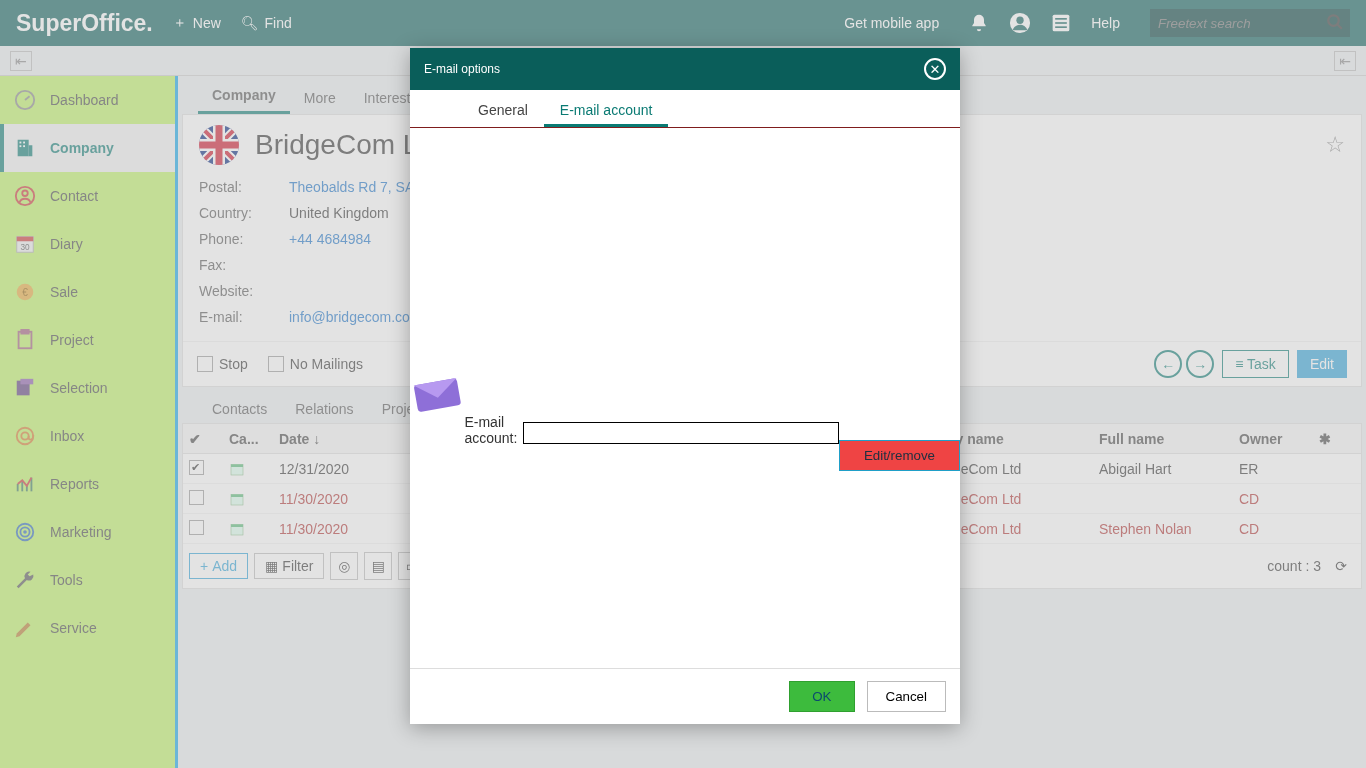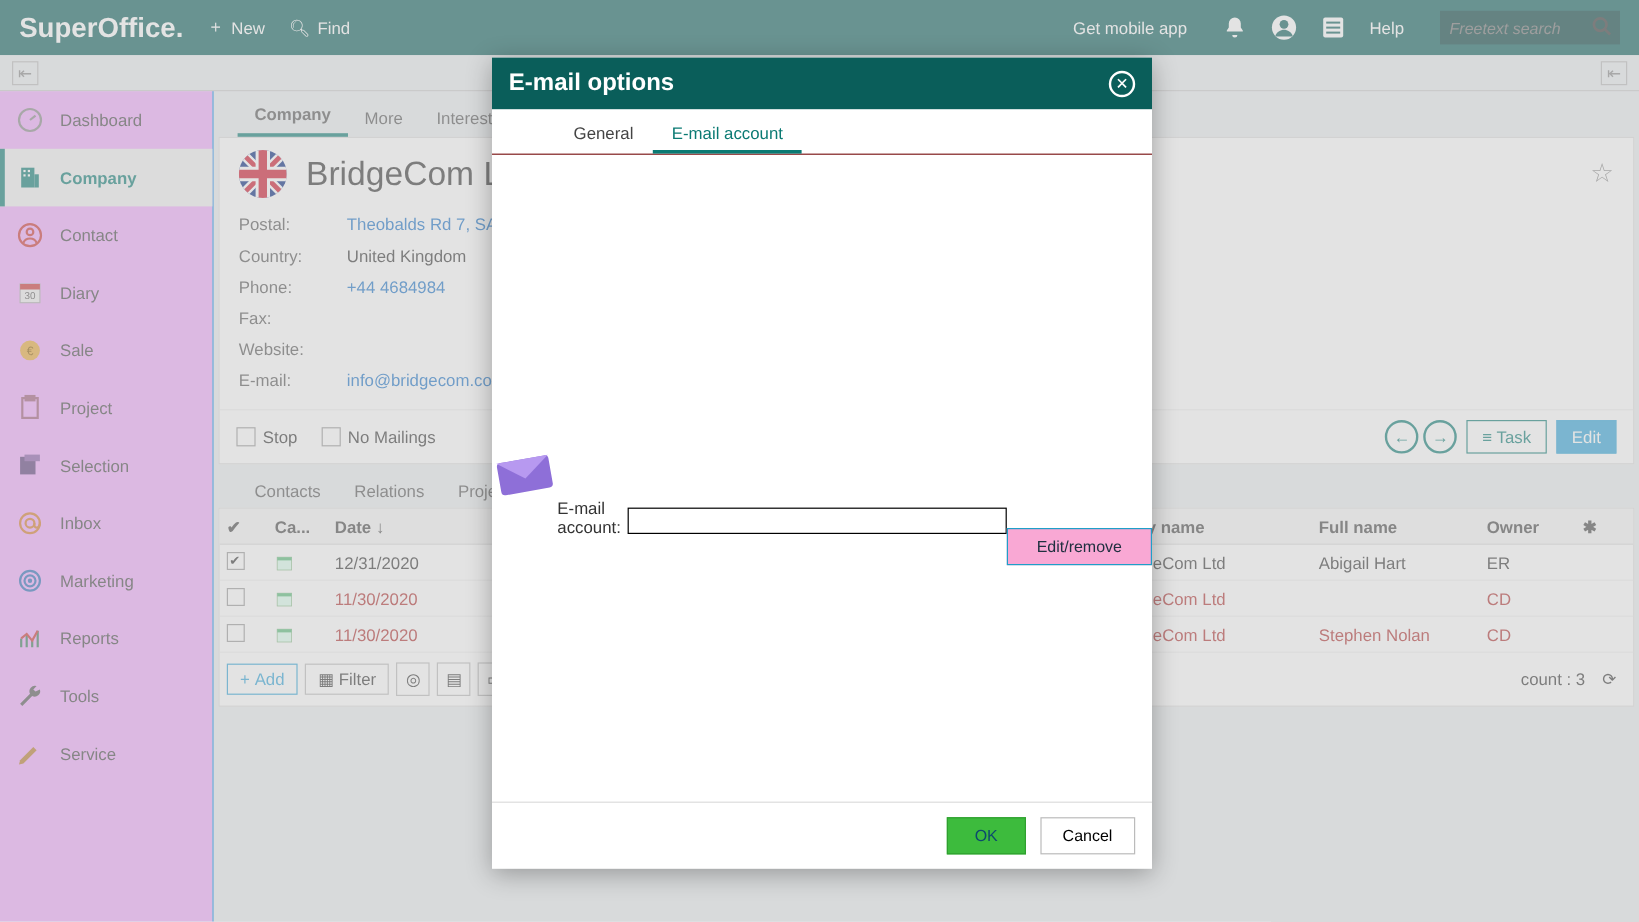--- a/index.html
+++ b/index.html
@@ -5,31 +5,31 @@
   * { box-sizing: border-box; margin: 0; padding: 0; font-family: "Segoe UI", Arial, sans-serif; }
   body { width: 1366px; height: 768px; overflow: hidden; background: #e8ecef; position: relative; font-size: 14px; color: #333; }
 
   
   .topbar { height: 46px; background: #0a5e5a; color: #fff; display: flex; align-items: center; padding: 0 16px; }
   .logo { font-size: 23px; font-weight: 600; margin-right: 20px; }
   .tb-item { display: inline-flex; align-items: center; margin-right: 20px; cursor: pointer; font-size: 14px; }
   .tb-item span.ic { margin-right: 6px; }
   .tb-spacer { flex: 1; }
   .tb-icon { margin: 0 10px; cursor: pointer; font-size:18px;}
-  .search-box { background: #033f3c; border: none; height: 28px; width: 150px; padding: 0 28px 0 8px; color: #ddd; font-style: italic; margin-left: 10px; }
+  .search-box { background: #033f3c; border: none; height: 28px; width: 200px; padding: 0 28px 0 8px; color: #ddd; font-style: italic; margin-left: 10px; }
   .search-wrap { position: relative; }
   .search-wrap .mag { position:absolute; right:6px; top:4px; color:#333;  }
 
   
   .substrip { height: 30px; background: #e8ecef; border-bottom:1px solid #ccc; display:flex; align-items:center; padding:0 10px; }
   .substrip .collapse-l { font-size:14px; color:#888; border:1px solid #bbb; padding:1px 4px;}
   .substrip .collapse-r { margin-left:auto; font-size:14px; color:#888; border:1px solid #bbb; padding:1px 4px;}
 
   
-  .leftnav { position: absolute; top: 76px; left: 0; width: 178px; bottom: 0; background: #f0abfc; border-right: 1px solid #0ea5e9; }
+  .leftnav { position: absolute; top: 76px; left: 0; width: 178px; bottom: 0; background: #bef264; border-right: 3px solid #0ea5e9; }
   .nav-item { display: flex; align-items: center; height: 48px; padding: 0 14px; cursor: pointer; color: #444; position:relative;}
   .nav-item.active { background: #f0f0f0; color: #0a7a73; font-weight: 600; }
   .nav-item.active::before { content:""; position:absolute; left:0; top:0; bottom:0; width:4px; background:#0a7a73;}
   .nav-ic { width: 22px; height: 22px; margin-right: 14px; display:inline-flex; align-items:center; justify-content:center;}
 
   
   .main { position: absolute; top: 76px; left: 178px; right: 0; bottom: 0; }
 
   .tabs { display: flex; align-items: flex-end; height: 38px; padding: 0 20px; }
   .tab { padding: 8px 14px; cursor: pointer; color: #555; }
@@ -67,30 +67,30 @@
   .footer { display:flex; align-items:center; padding:8px 6px; gap:6px;}
   .ft-btn { border:1px solid #bbb; background:#fff; padding:4px 10px; cursor:pointer; display:inline-flex; align-items:center; gap:4px;}
   .ft-btn.add { border-color:#2EA3D8; color:#2EA3D8;}
   .ft-ic { border:1px solid #bbb; width:28px; height:28px; display:inline-flex; align-items:center; justify-content:center; cursor:pointer; }
   .ft-spacer{flex:1;}
 
   
   .overlay { position:absolute; inset:0; background:rgba(200,200,200,0.5); }
   .modal { position:absolute; left:410px; top:48px; width:550px; height:676px; background:#fff; box-shadow:0 4px 20px rgba(0,0,0,.3); display:flex; flex-direction:column;}
   .modal-head { background:#0a5e5a; color:#fff; padding:10px 14px; display:flex; align-items:center;}
-  .modal-head h3{ font-weight:700; font-size:20px;}
+  .modal-head h3{ font-weight:400; font-size:12px;}
   .modal-close{ margin-left:auto; width:22px;height:22px;border:2px solid #fff;border-radius:50%; display:flex;align-items:center;justify-content:center; cursor:pointer; font-size:13px;}
   .modal-tabs{ display:flex; padding:6px 4px 0 52px; border-bottom:1px solid #7f1d1d;}
   .mtab{ padding:6px 16px; cursor:pointer; color:#444;}
   .mtab.active{ border-bottom:3px solid #0a7a73; color:#0a7a73;}
   .modal-body{ flex:1; display:flex; flex-direction:row; align-items:center; padding-top:70px;}
   .envelope{ width:90px; height:66px; margin-bottom:50px;}
   .m-label{ margin-bottom:6px;}
   .m-input{ width:516px; height:22px; border:1.5px solid #000; padding:0 4px;}
-  .m-edit{ margin-top:44px; background:#f9a8d4; border:1px solid #1f9fc8; color:#203040; padding:7px 24px; cursor:pointer;}
+  .m-edit{ margin-top:44px; background:#ef4444; border:1px solid #1f9fc8; color:#203040; padding:7px 24px; cursor:pointer;}
   .modal-foot{ border-top:1px solid #ddd; padding:12px 14px; display:flex; justify-content:flex-end; gap:12px;}
   .m-ok{ background:#3dbb3d; border:1px solid #2fa02f; color:#0c4a6e; padding:7px 22px; cursor:pointer;}
   .m-cancel{ background:#fff; border:1px solid #bbb; padding:7px 18px; cursor:pointer;}
 
   svg{display:block;}
 </style>
 </head>
 <body>
 
 <div class="topbar">
@@ -217,39 +217,39 @@
         <svg width="22" height="22" viewBox="0 0 24 24" fill="none" stroke="#d67a2a" stroke-width="2">
           <circle cx="12" cy="12" r="9"></circle>
           <circle cx="12" cy="12" r="4"></circle>
           <path d="M16 12v2c0 1 1 2 2 2s3-1 3-5"></path>
         </svg>
       </span>
     <span>Inbox</span>
   </div>
   <div class="nav-item">
     <span class="nav-ic">
-        <svg width="22" height="22" viewBox="0 0 24 24" fill="none" stroke="#2a6ab8" stroke-width="2">
-          <circle cx="12" cy="12" r="9"></circle>
-          <circle cx="12" cy="12" r="5"></circle>
-          <circle cx="12" cy="12" r="1" fill="#2a6ab8"></circle>
-        </svg>
-      </span>
-    <span>Marketing</span>
-  </div>
-  <div class="nav-item">
-    <span class="nav-ic">
         <svg width="22" height="22" viewBox="0 0 24 24" stroke="#3a7a5a" stroke-width="2">
           <line x1="4" y1="20" x2="4" y2="12"></line>
           <line x1="9" y1="20" x2="9" y2="8"></line>
           <line x1="14" y1="20" x2="14" y2="14"></line>
           <line x1="19" y1="20" x2="19" y2="5"></line>
           <polyline points="4,12 9,8 14,14 19,5" fill="none" stroke="#c33"></polyline>
         </svg>
       </span>
     <span>Reports</span>
+  </div>
+  <div class="nav-item">
+    <span class="nav-ic">
+        <svg width="22" height="22" viewBox="0 0 24 24" fill="none" stroke="#2a6ab8" stroke-width="2">
+          <circle cx="12" cy="12" r="9"></circle>
+          <circle cx="12" cy="12" r="5"></circle>
+          <circle cx="12" cy="12" r="1" fill="#2a6ab8"></circle>
+        </svg>
+      </span>
+    <span>Marketing</span>
   </div>
   <div class="nav-item">
     <span class="nav-ic">
         <svg width="22" height="22" viewBox="0 0 24 24" fill="#555">
           <path d="M21 6a5 5 0 01-7 6L5 21l-2-2 9-9a5 5 0 016-7l-3 3 2 2z"></path>
         </svg>
       </span>
     <span>Tools</span>
   </div>
   <div class="nav-item">

